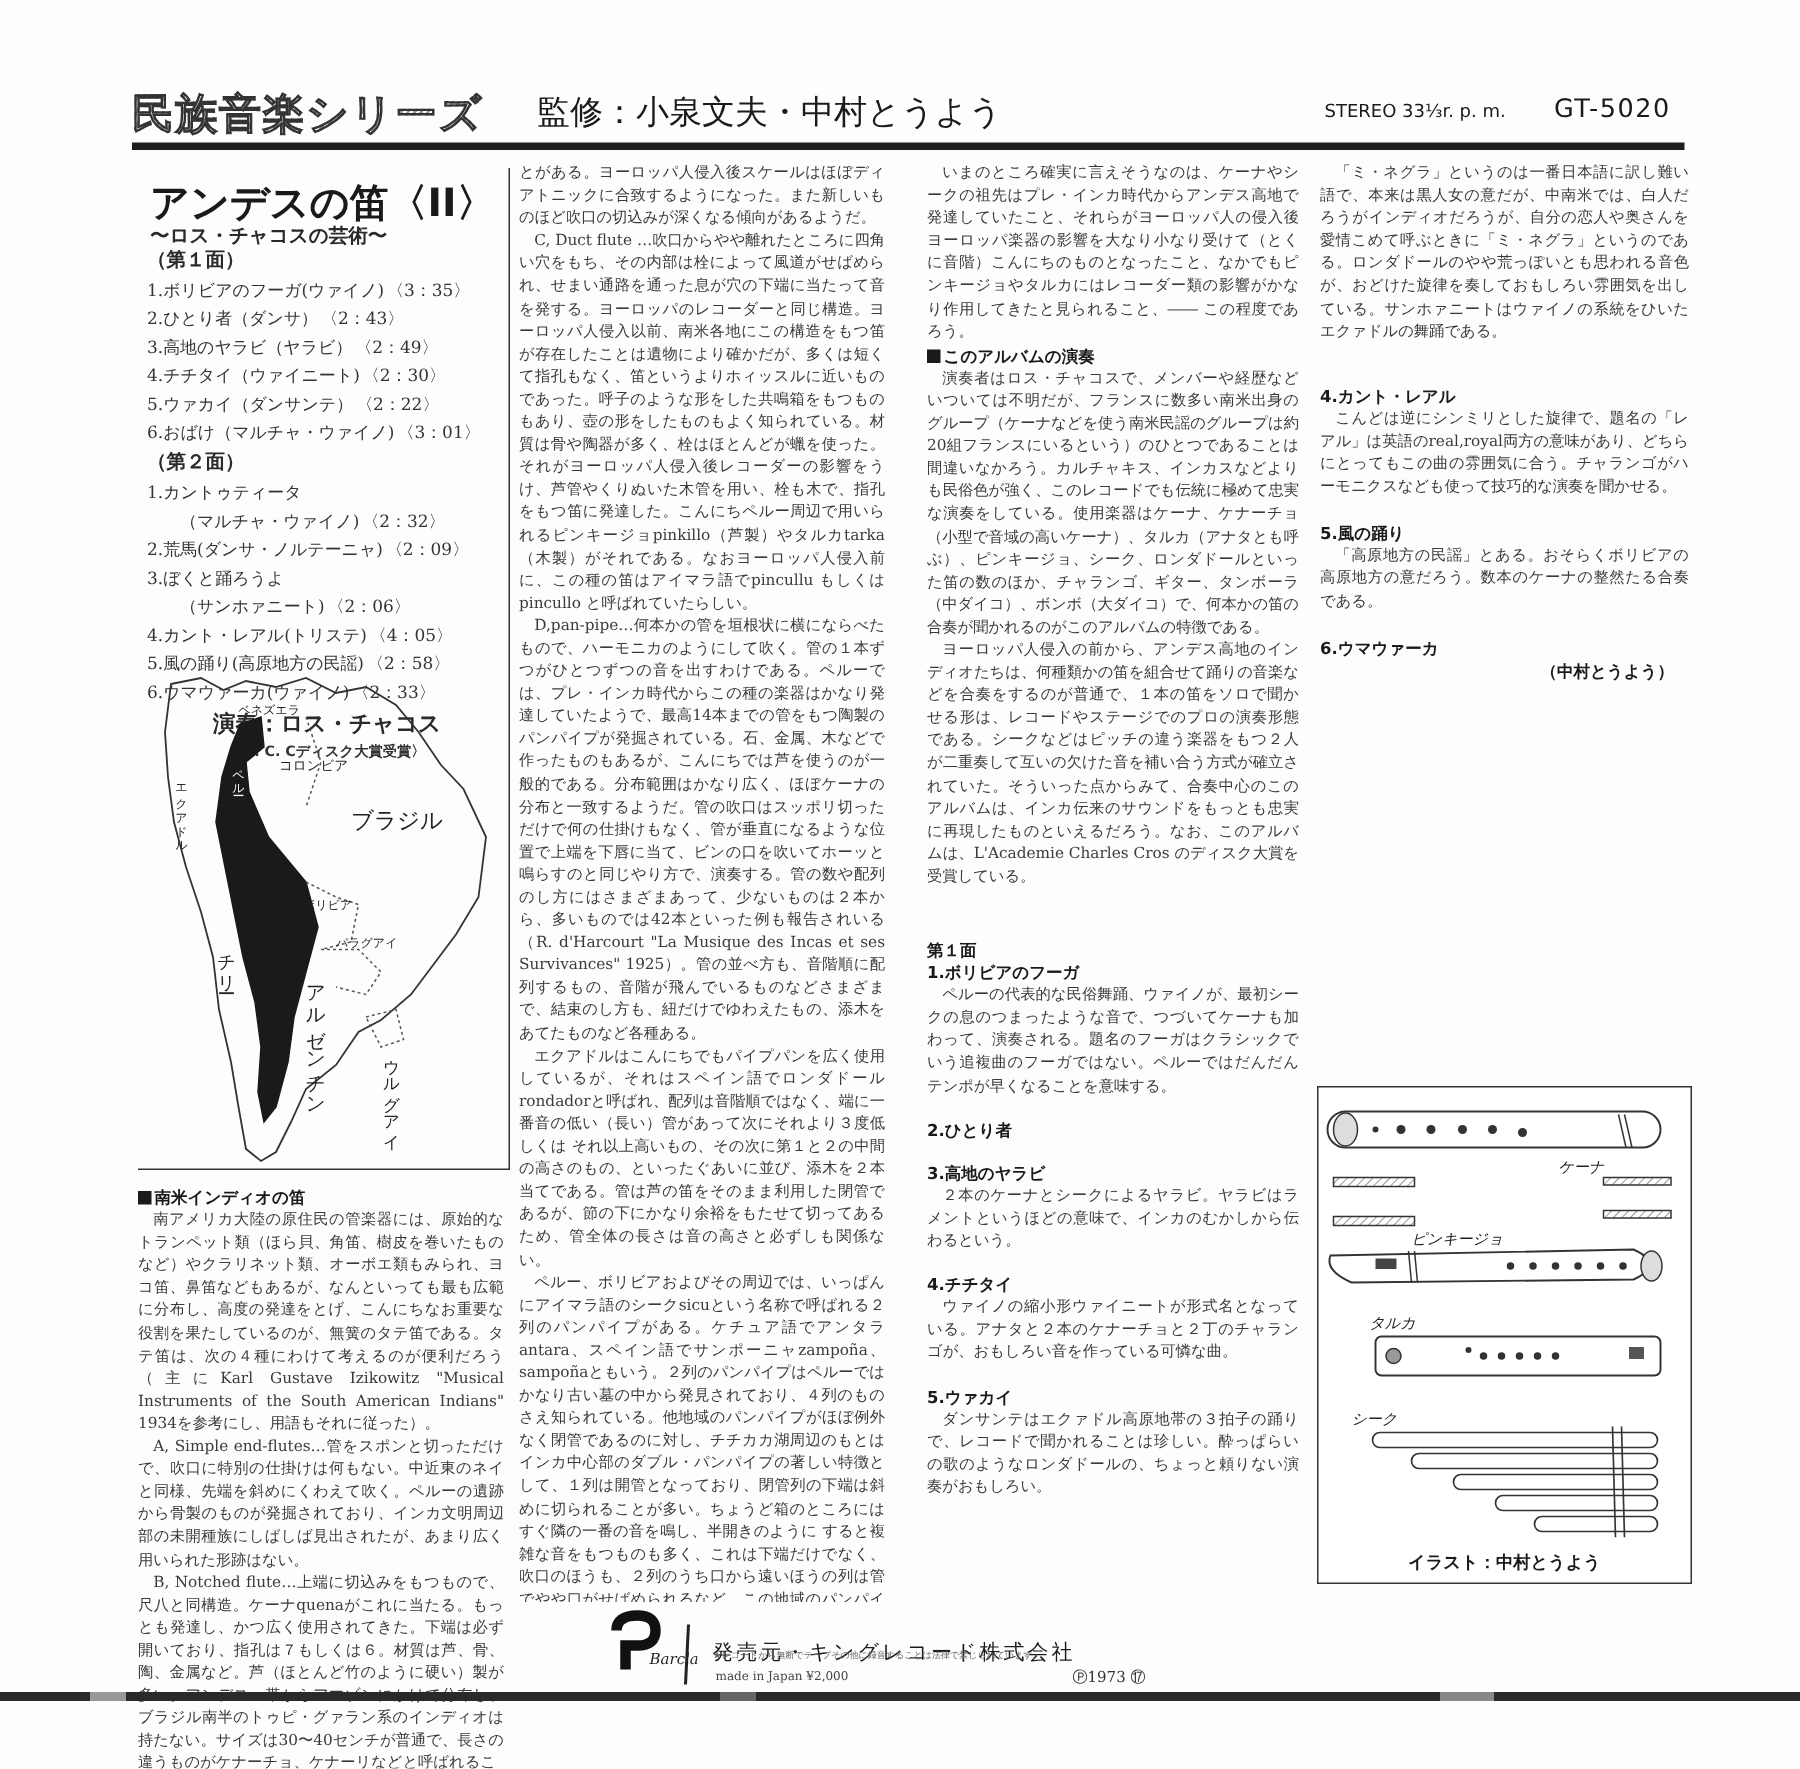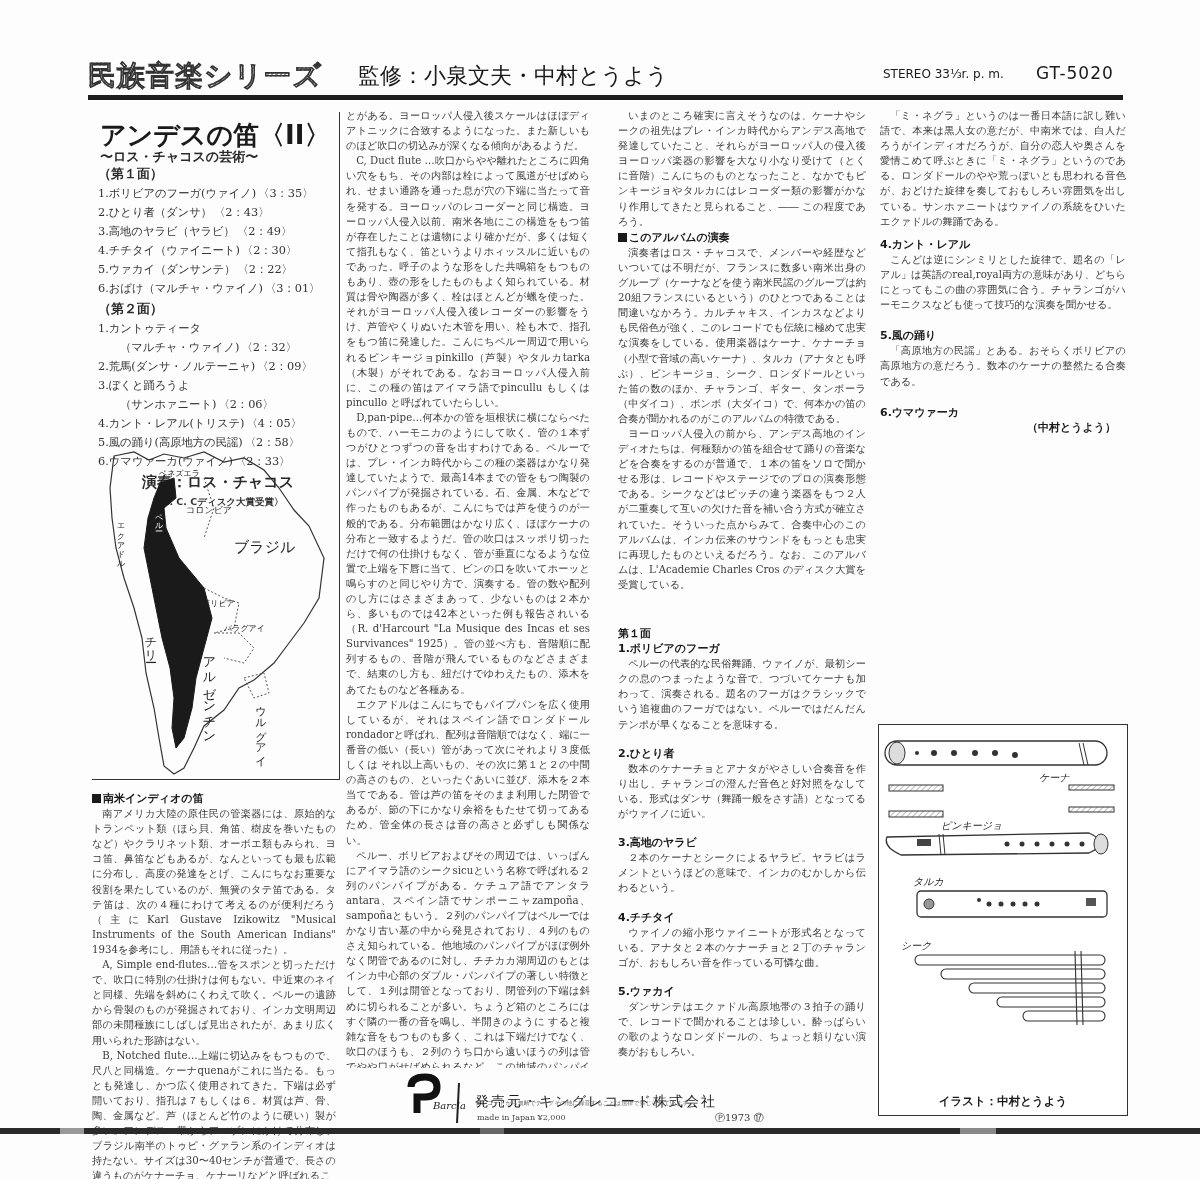--- a/index.html
+++ b/index.html
@@ -35,21 +35,21 @@
   .col { position: absolute; font-size: 10.2px; line-height: 15.1px; color: #3a3a3a; text-align: justify; }
   .col p { text-indent: 1em; }
   .col p.noindent { text-indent: 0; }
   .sec-head { font-family: "DejaVu Sans", sans-serif; font-weight: bold; font-size: 11px; color: #1a1a1a; text-indent: 0 !important; margin-top: 1px; }
   .sec-head::before { content: ""; display: inline-block; width: 9px; height: 9px; background: #1a1a1a; margin-right: 2px; vertical-align: -1px; }
   .note-head { font-family: "DejaVu Sans", sans-serif; font-weight: bold; font-size: 11px; color: #1a1a1a; margin-top: 14px; text-indent: 0 !important; }
   .note-head.first { margin-top: 0; }
   .side-label { font-family: "DejaVu Sans", sans-serif; font-weight: bold; font-size: 11px; color: #1a1a1a; margin-top: 14px; }
   .signature { text-align: right; font-family: "DejaVu Sans", sans-serif; font-weight: bold; font-size: 11px; color: #1a1a1a; padding-right: 10px; }
 
-  .illus-box { position: absolute; left: 878px; top: 724px; width: 250px; height: 392px; border: 1.5px solid #333; background: #fff; }
+  .illus-box { position: absolute; left: 878px; top: 724px; width: 250px; height: 332px; border: 1.5px solid #333; background: #fff; }
   .illus-caption { position: absolute; left: 0; right: 0; bottom: 6px; text-align: center; font-family: "DejaVu Sans", sans-serif; font-weight: bold; font-size: 11.5px; color: #1a1a1a; }
   .inst-label { position: absolute; font-family: "DejaVu Sans", sans-serif; font-size: 10px; font-style: italic; color: #222; }
 
   .footer { position: absolute; left: 405px; top: 1073px; width: 500px; height: 58px; }
   .label-logo { position: absolute; left: 2px; top: 0; width: 58px; height: 52px; }
   .distributor { position: absolute; left: 70px; top: 20px; font-family: "DejaVu Sans", sans-serif; font-size: 14px; letter-spacing: 2px; color: #1a1a1a; }
   .copy-warning { position: absolute; left: 70px; top: 26px; font-size: 6px; color: #666; }
   .made-in { position: absolute; left: 72px; top: 40px; font-size: 8px; color: #444; }
   .phono { position: absolute; left: 310px; top: 38px; font-size: 10px; color: #333; }
   .bottom-edge { position: absolute; left: 0; top: 1128px; width: 1200px; height: 6px;
@@ -132,33 +132,32 @@
 <div class="col" style="left:618px;top:108px;width:248px;height:960px;overflow:hidden;">
   <p>いまのところ確実に言えそうなのは、ケーナやシークの祖先はプレ・インカ時代からアンデス高地で発達していたこと、それらがヨーロッパ人の侵入後ヨーロッパ楽器の影響を大なり小なり受けて（とくに音階）こんにちのものとなったこと、なかでもピンキージョやタルカにはレコーダー類の影響がかなり作用してきたと見られること、―― この程度であろう。</p>
   <div class="sec-head">このアルバムの演奏</div>
   <p>演奏者はロス・チャコスで、メンバーや経歴などいついては不明だが、フランスに数多い南米出身のグループ（ケーナなどを使う南米民謡のグループは約20組フランスにいるという）のひとつであることは間違いなかろう。カルチャキス、インカスなどよりも民俗色が強く、このレコードでも伝統に極めて忠実な演奏をしている。使用楽器はケーナ、ケナーチョ（小型で音域の高いケーナ）、タルカ（アナタとも呼ぶ）、ピンキージョ、シーク、ロンダドールといった笛の数のほか、チャランゴ、ギター、タンボーラ（中ダイコ）、ボンボ（大ダイコ）で、何本かの笛の合奏が聞かれるのがこのアルバムの特徴である。</p>
   <p>ヨーロッパ人侵入の前から、アンデス高地のインディオたちは、何種類かの笛を組合せて踊りの音楽などを合奏をするのが普通で、１本の笛をソロで聞かせる形は、レコードやステージでのプロの演奏形態である。シークなどはピッチの違う楽器をもつ２人が二重奏して互いの欠けた音を補い合う方式が確立されていた。そういった点からみて、合奏中心のこのアルバムは、インカ伝来のサウンドをもっとも忠実に再現したものといえるだろう。なお、このアルバムは、L'Academie Charles Cros のディスク大賞を受賞している。</p>
 
   <div class="side-label" style="margin-top:34px;">第１面</div>
   <div class="note-head first">1.ボリビアのフーガ</div>
   <p>ペルーの代表的な民俗舞踊、ウァイノが、最初シークの息のつまったような音で、つづいてケーナも加わって、演奏される。題名のフーガはクラシックでいう追複曲のフーガではない。ペルーではだんだんテンポが早くなることを意味する。</p>
   <div class="note-head">2.ひとり者</div>
-  <p>数本のケナーチョとアナタがやさしい合奏音を作り出し、チャランゴの澄んだ音色と好対照をなしている。形式はダンサ（舞踊一般をさす語）となってるがウァイノに近い。</p>
   <div class="note-head">3.高地のヤラビ</div>
   <p>２本のケーナとシークによるヤラビ。ヤラビはラメントというほどの意味で、インカのむかしから伝わるという。</p>
   <div class="note-head">4.チチタイ</div>
   <p>ウァイノの縮小形ウァイニートが形式名となっている。アナタと２本のケナーチョと２丁のチャランゴが、おもしろい音を作っている可憐な曲。</p>
   <div class="note-head">5.ウァカイ</div>
   <p>ダンサンテはエクァドル高原地帯の３拍子の踊りで、レコードで聞かれることは珍しい。酔っぱらいの歌のようなロンダドールの、ちょっと頼りない演奏がおもしろい。</p>
 
 </div>
 
 <div class="col" style="left:880px;top:108px;width:246px;">
   <p>「ミ・ネグラ」というのは一番日本語に訳し難い語で、本来は黒人女の意だが、中南米では、白人だろうがインディオだろうが、自分の恋人や奥さんを愛情こめて呼ぶときに「ミ・ネグラ」というのである。ロンダドールのやや荒っぽいとも思われる音色が、おどけた旋律を奏しておもしろい雰囲気を出している。サンホァニートはウァイノの系統をひいたエクァドルの舞踊である。</p>
-  <div class="note-head" style="margin-top:8px;">4.カント・レアル</div>
+  <div class="note-head" style="margin-top:28px;">4.カント・レアル</div>
   <p>こんどは逆にシンミリとした旋律で、題名の「レアル」は英語のreal,royal両方の意味があり、どちらにとってもこの曲の雰囲気に合う。チャランゴがハーモニクスなども使って技巧的な演奏を聞かせる。</p>
   <div class="note-head" style="margin-top:16px;">5.風の踊り</div>
   <p>「高原地方の民謡」とある。おそらくボリビアの高原地方の意だろう。数本のケーナの整然たる合奏である。</p>
   <div class="note-head" style="margin-top:16px;">6.ウマウァーカ</div>
   <div class="signature">（中村とうよう）</div>
 </div>
 
 <div class="illus-box">
   <svg width="247" height="300" viewBox="0 0 247 300">
 

